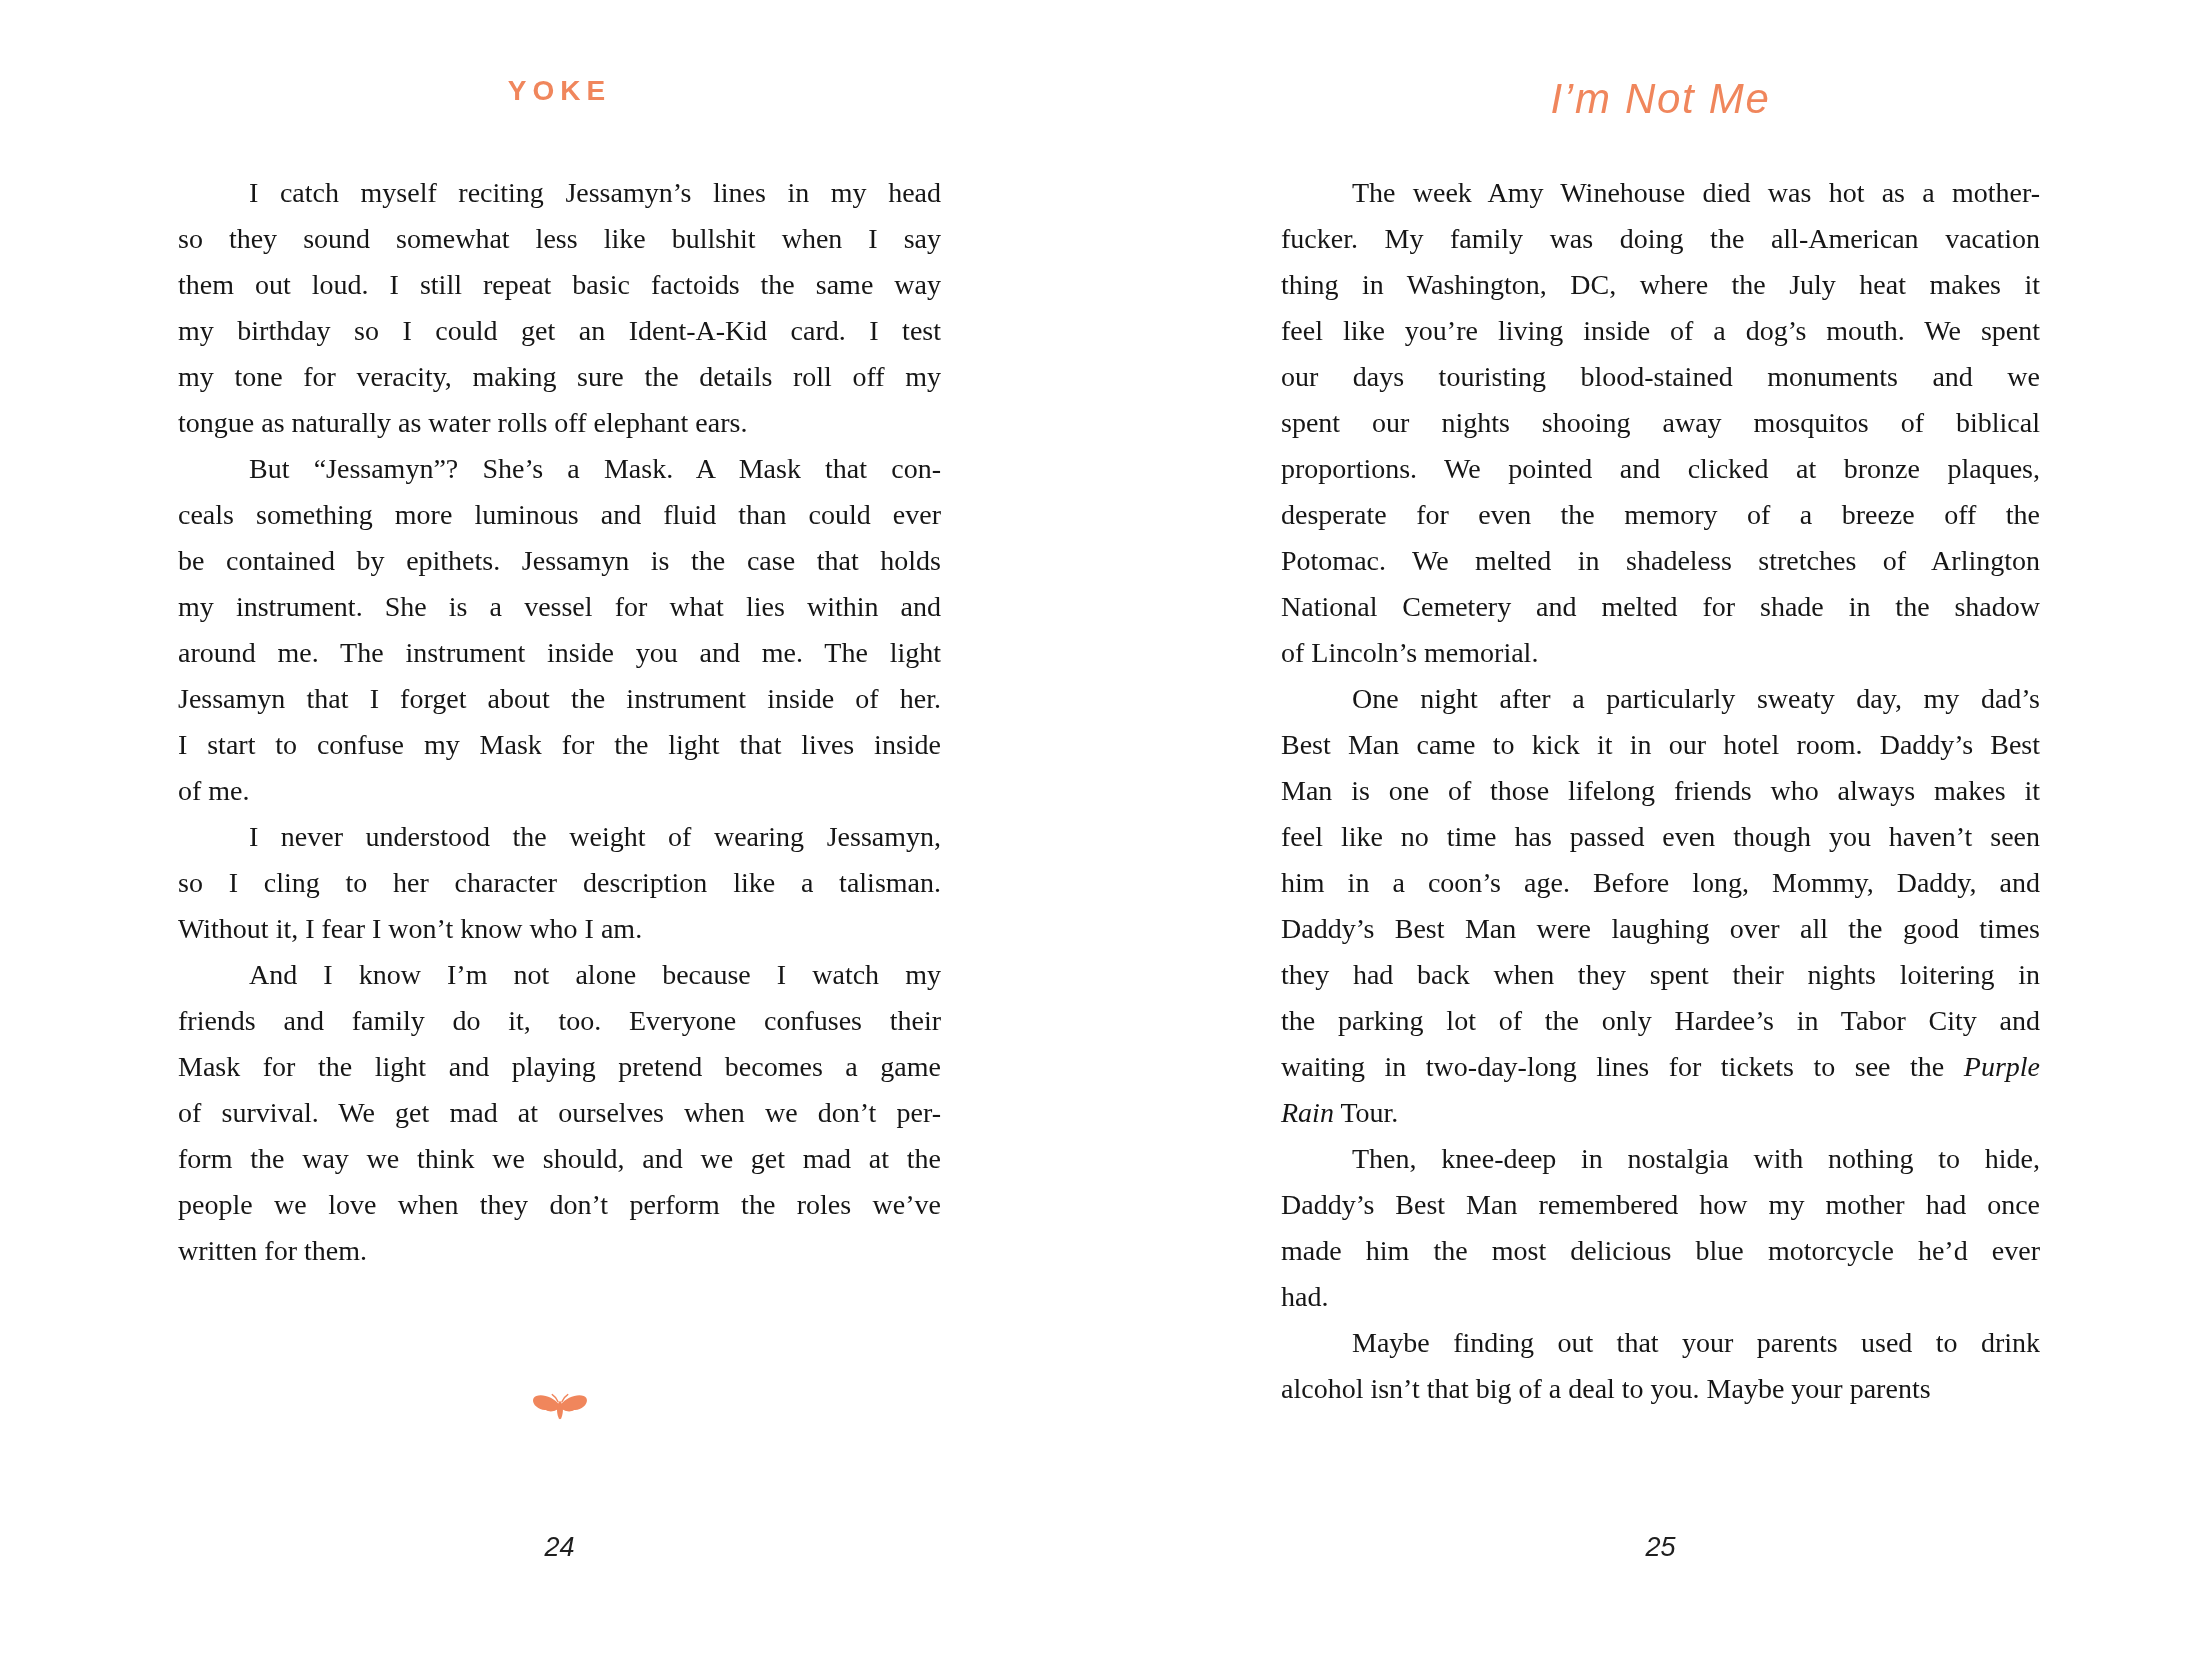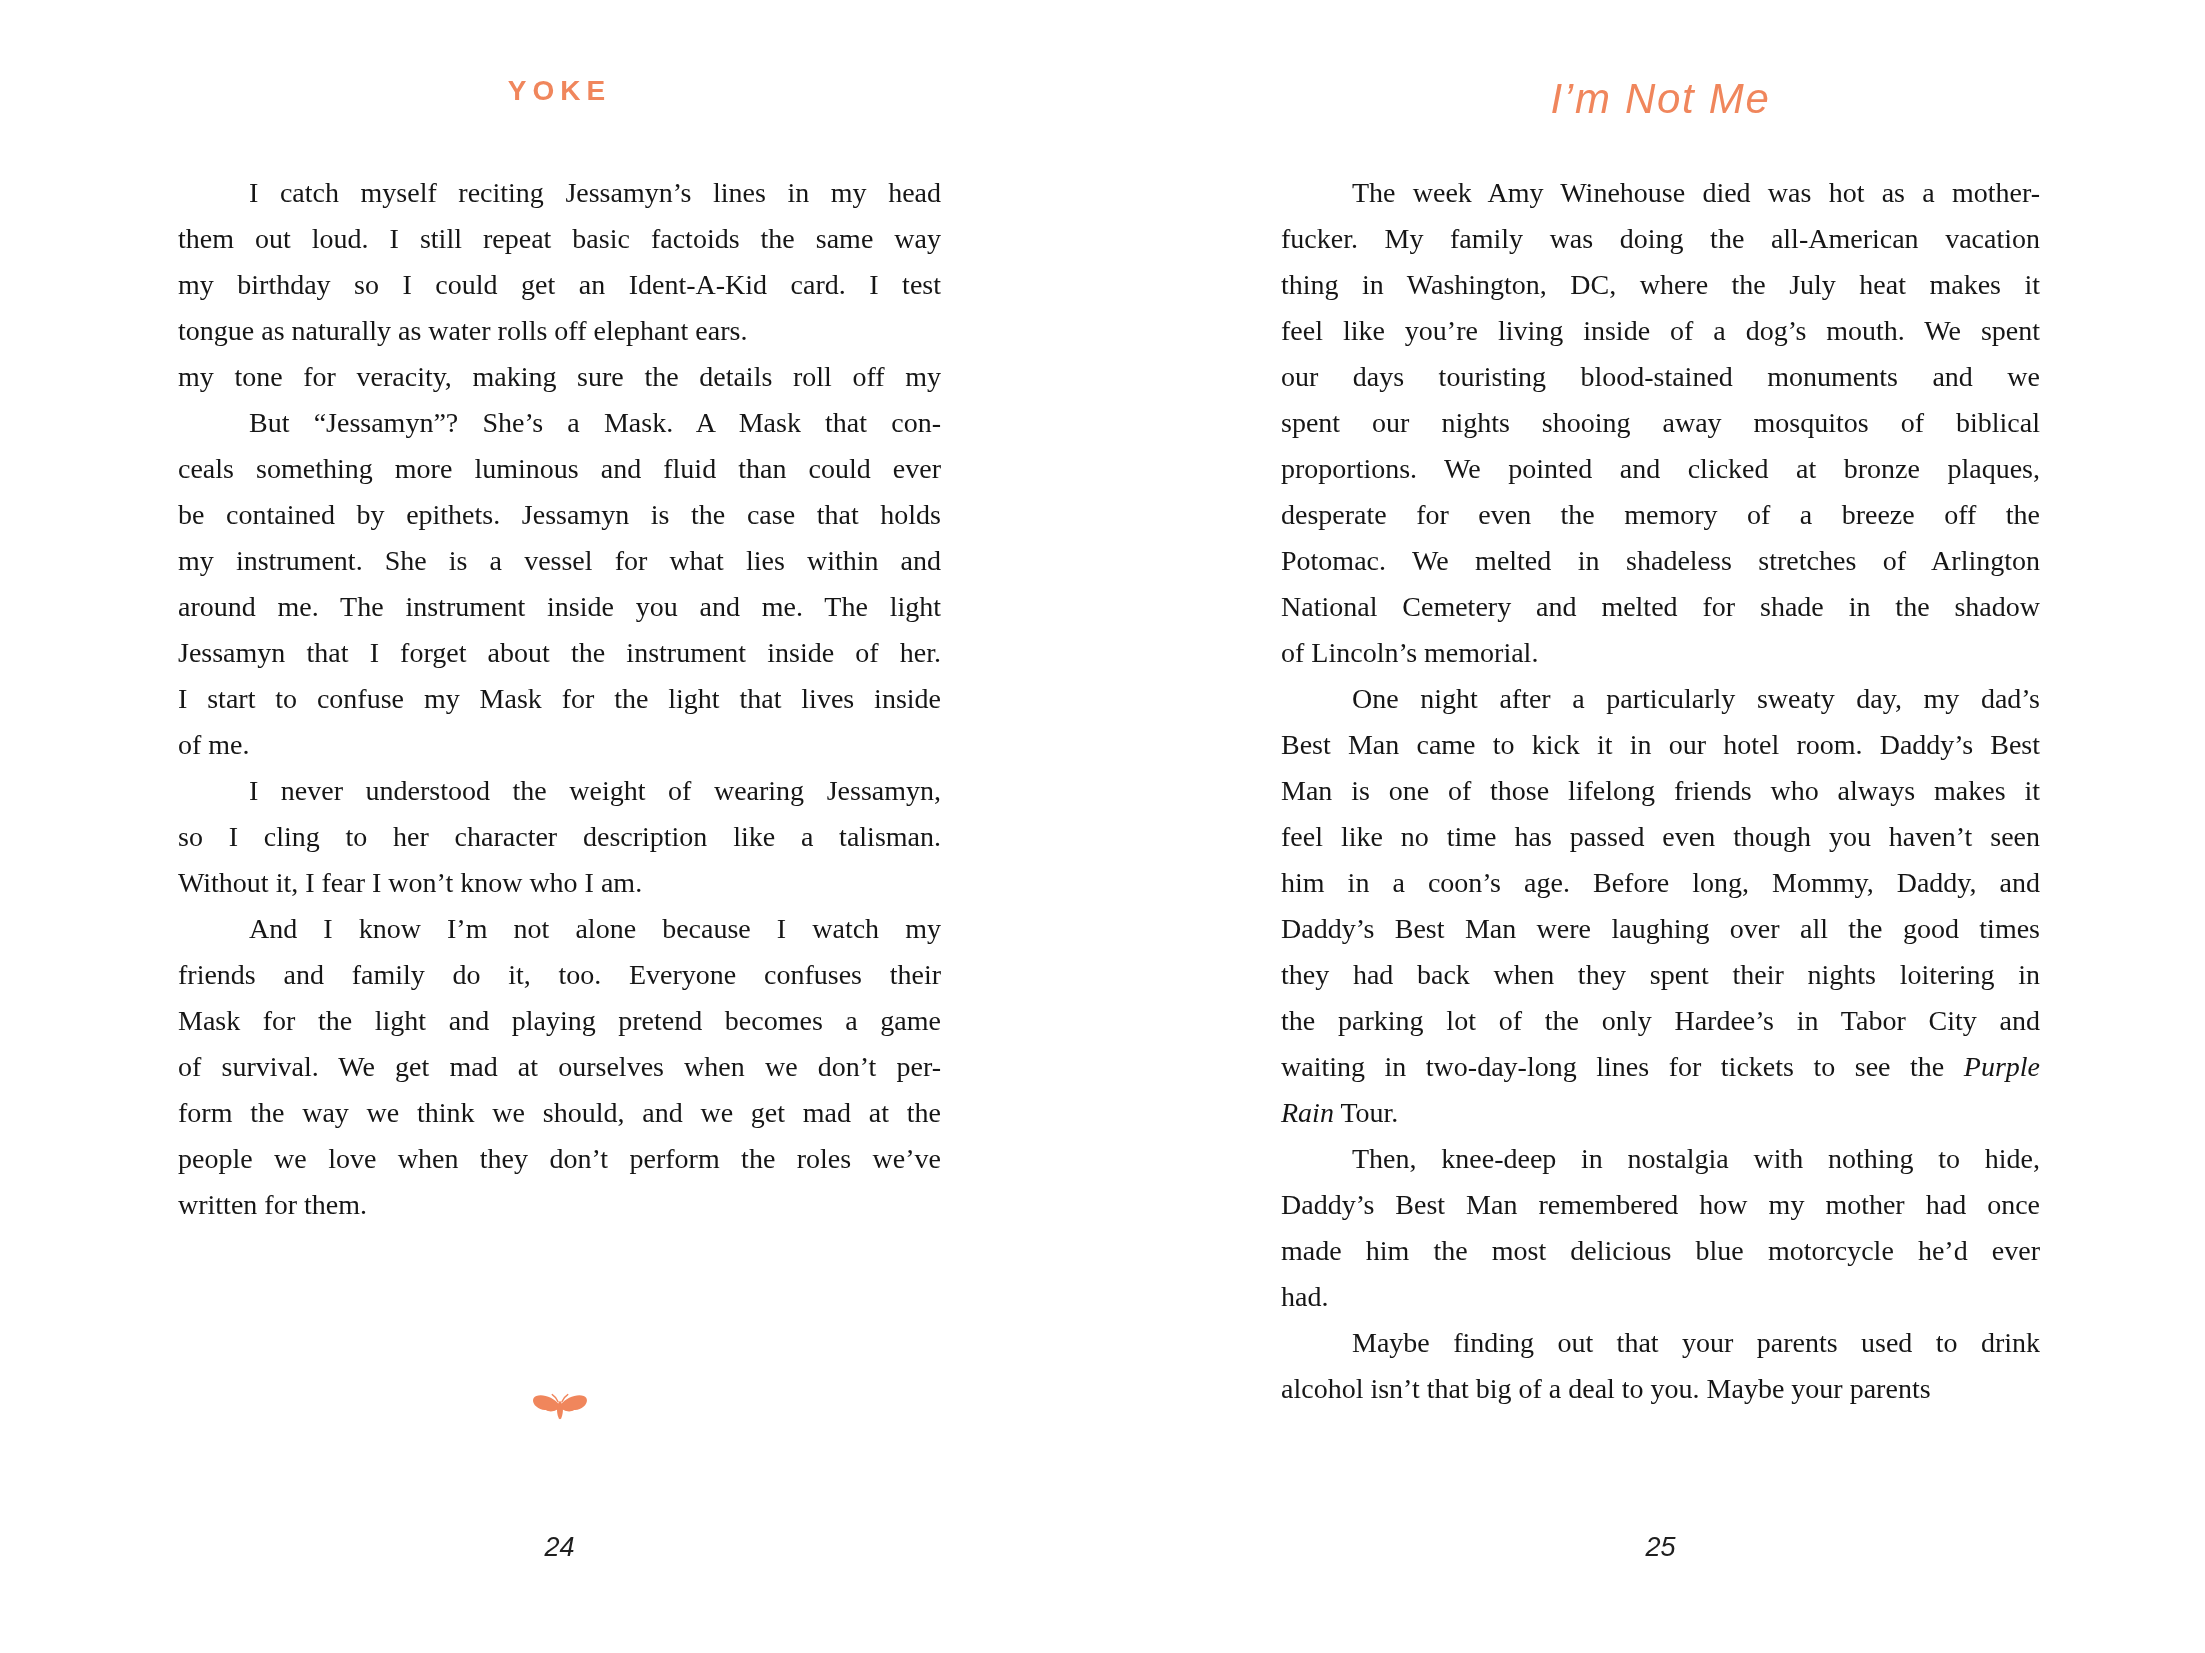--- a/index.html
+++ b/index.html
@@ -43,24 +43,25 @@
 </head>
 <body>
 
 <div>
 
   <section class="page" id="page-left">
     <header class="running-head">YOKE</header>
     <div class="body-text">
         <div class="para">
           <div class="line first"><span>I catch myself reciting Jessamyn’s lines in my head</span></div>
+          <div class="line"><span>so they sound somewhat less like bullshit when I say</span></div>
           <div class="line"><span>them out loud. I still repeat basic factoids the same way</span></div>
           <div class="line"><span>my birthday so I could get an Ident-A-Kid card. I test</span></div>
+          <div class="line"><span>my tone for veracity, making sure the details roll off my</span></div>
           <div class="line last"><span>tongue as naturally as water rolls off elephant ears.</span></div>
-          <div class="line"><span>my tone for veracity, making sure the details roll off my</span></div>
         </div>
         <div class="para">
           <div class="line first"><span>But “Jessamyn”? She’s a Mask. A Mask that con-</span></div>
           <div class="line"><span>ceals something more luminous and fluid than could ever</span></div>
           <div class="line"><span>be contained by epithets. Jessamyn is the case that holds</span></div>
           <div class="line"><span>my instrument. She is a vessel for what lies within and</span></div>
           <div class="line"><span>around me. The instrument inside you and me. The light</span></div>
           <div class="line"><span>Jessamyn that I forget about the instrument inside of her.</span></div>
           <div class="line"><span>I start to confuse my Mask for the light that lives inside</span></div>
           <div class="line last"><span>of me.</span></div>

